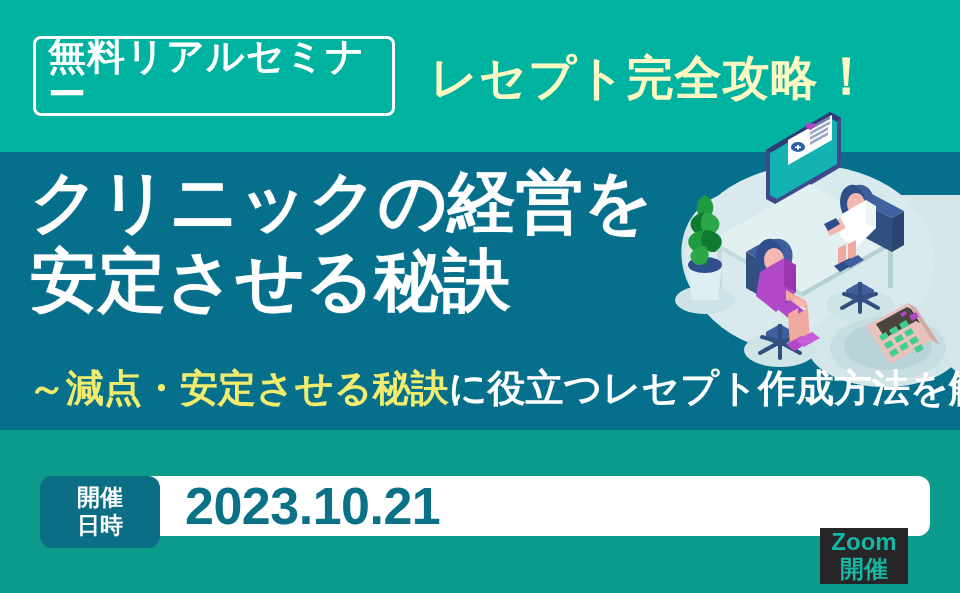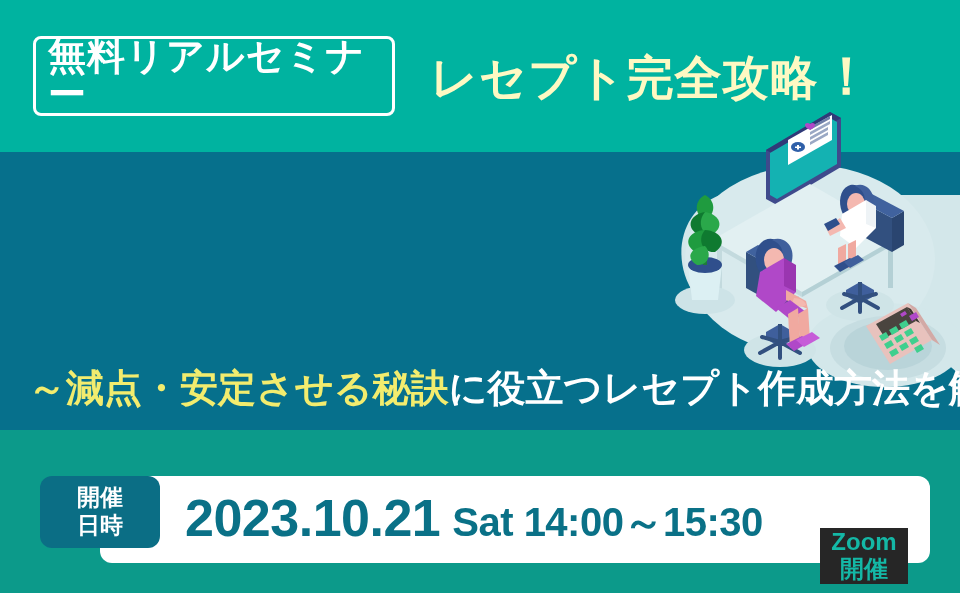--- a/index.html
+++ b/index.html
@@ -96,21 +96,21 @@
     position:absolute; left:0; top:430px; width:960px; height:163px;
     display:flex; align-items:center;
   }
   .date-inner {
     position:relative;
     margin-left:40px;
     width:890px; height:72px;
   }
   .date-white {
     position:absolute; left:60px; top:0;
-    width:830px; height:87px;
+    width:830px; height:60px;
     background:#ffffff;
     border-radius:12px;
     display:flex; align-items:center;
   }
   .date-badge {
     position:absolute; left:0; top:0;
     width:120px; height:72px;
     background:#0b6e85;
     border-radius:12px;
     display:flex; flex-direction:column;
@@ -297,31 +297,34 @@
 
   <div class="top-row">
     <div class="seminar-tag">
       <span>無料リアルセミナー</span>
     </div>
     <div class="top-headline">
       <span>レセプト完全攻略</span><span class="mark">！</span>
     </div>
   </div>
 
+  <div class="headline-wrap">
+    <div class="headline-line">クリニックの経営を</div>
+    <div class="headline-line">安定させる秘訣</div>
+  </div>
 
   <div class="subtitle">
     <span class="hl">～</span><span class="hl">減点・安定させる秘訣</span><span>に役立つレセプト作成方法を解説～</span>
   </div>
 
   <div class="date-bar">
     <div class="date-inner">
       <div class="date-white">
         <div class="date-text">
           <span class="date-main">2023.10.21</span>
-          <span class="date-sub">Sat 14:00～15:30</span>
         </div>
         <div class="zoom-badge">
           <span class="zl1">Zoom</span>
           <span class="zl2">開催</span>
         </div>
       </div>
       <div class="date-badge">
         <span>開催</span>
         <span>日時</span>
       </div>

